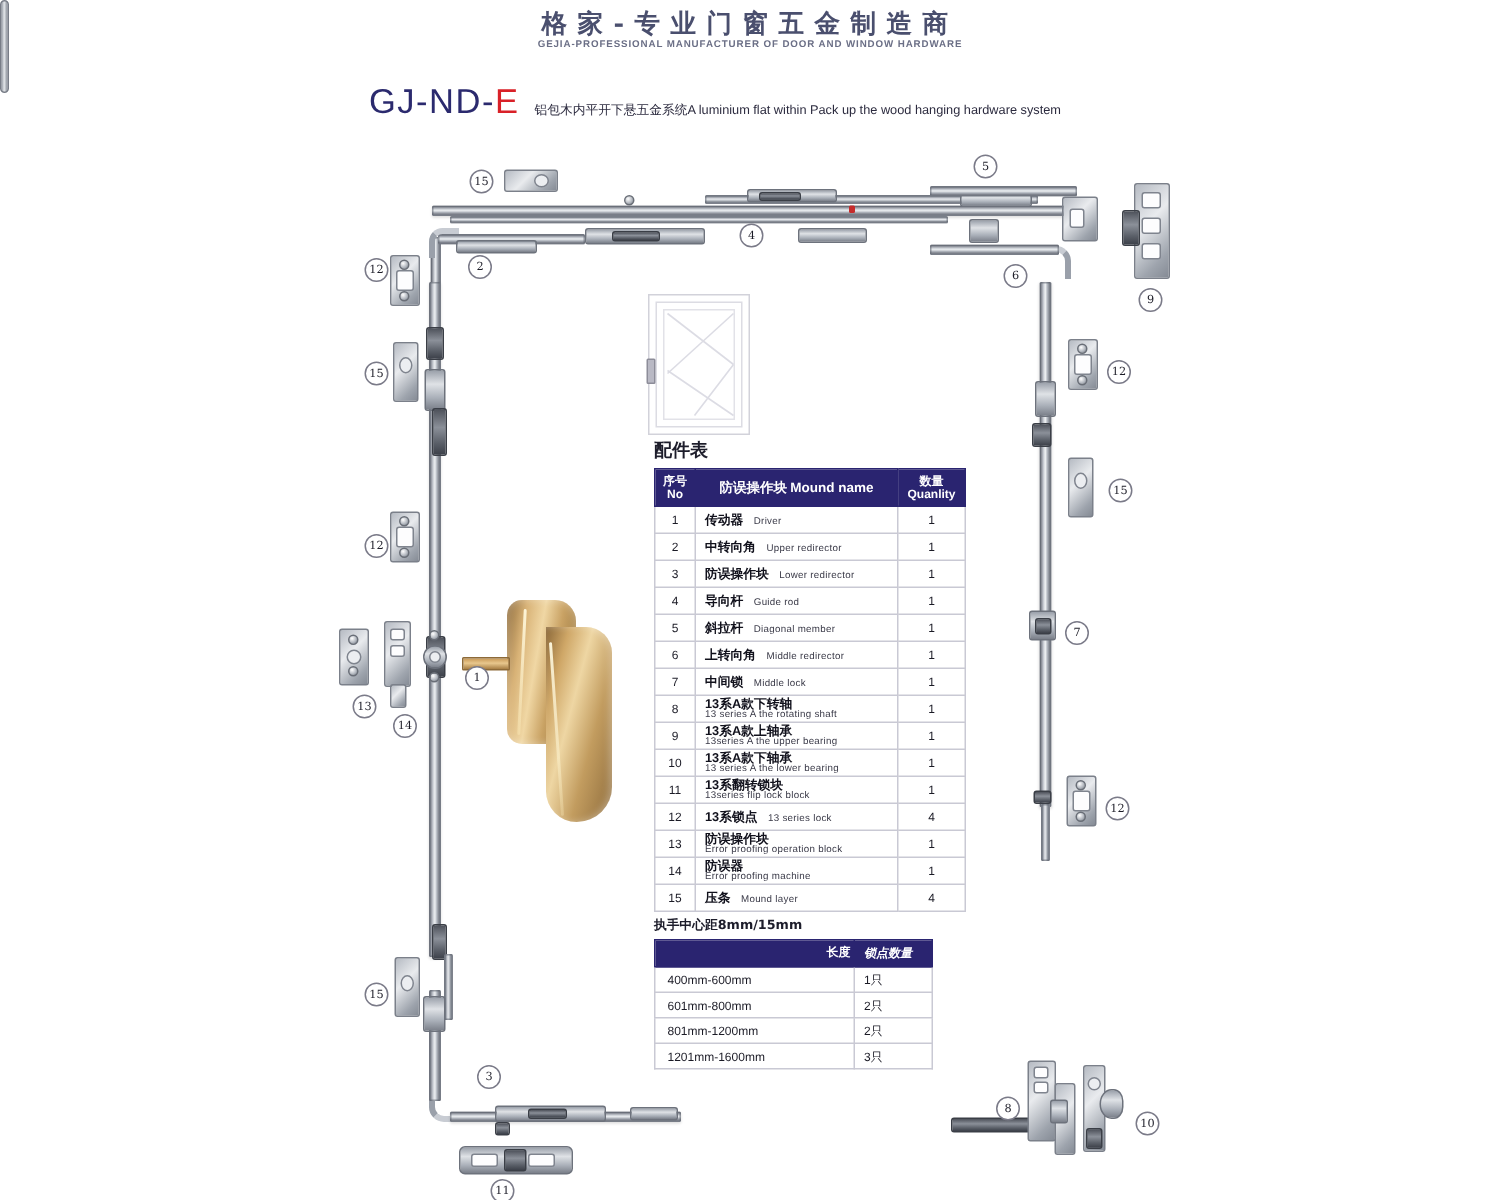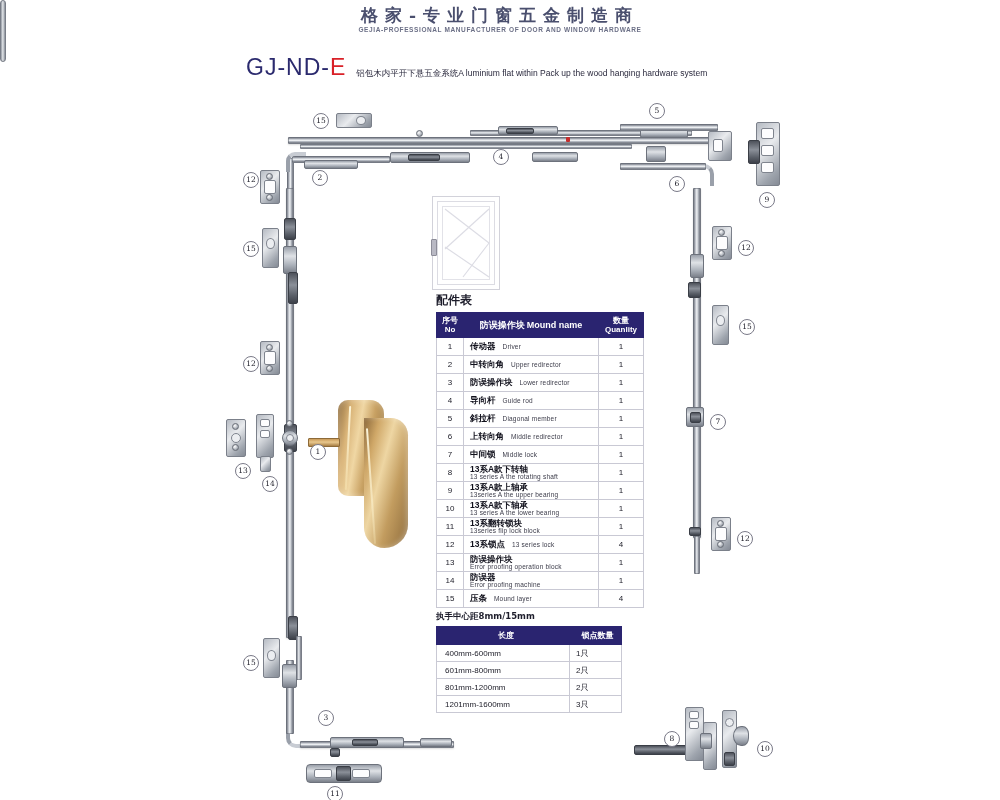--- a/index.html
+++ b/index.html
@@ -400,22 +400,22 @@
           <td class="qty">4</td>
         </tr>
       </tbody>
   </table>
 
   <div class="tbl-title" id="handle-note">执手中心距8mm/15mm</div>
 
   <table class="tbl" id="len-table">
     <thead>
       <tr>
-        <th style="text-align:center;padding-left:8px;font-family:Liberation Mono, monospace;">长度</th>
-        <th style="text-align:center;padding-left:6px;">锁点数量</th>
+        <th style="text-align:right;padding-left:8px;font-family:Liberation Mono, monospace;">长度</th>
+        <th style="text-align:left;padding-left:6px;font-style:italic;">锁点数量</th>
       </tr>
     </thead>
     <tbody id="len-body">
         <tr>
           <td class="len">400mm-600mm</td>
           <td class="cnt">1只</td>
         </tr>
         <tr>
           <td class="len">601mm-800mm</td>
           <td class="cnt">2只</td>

